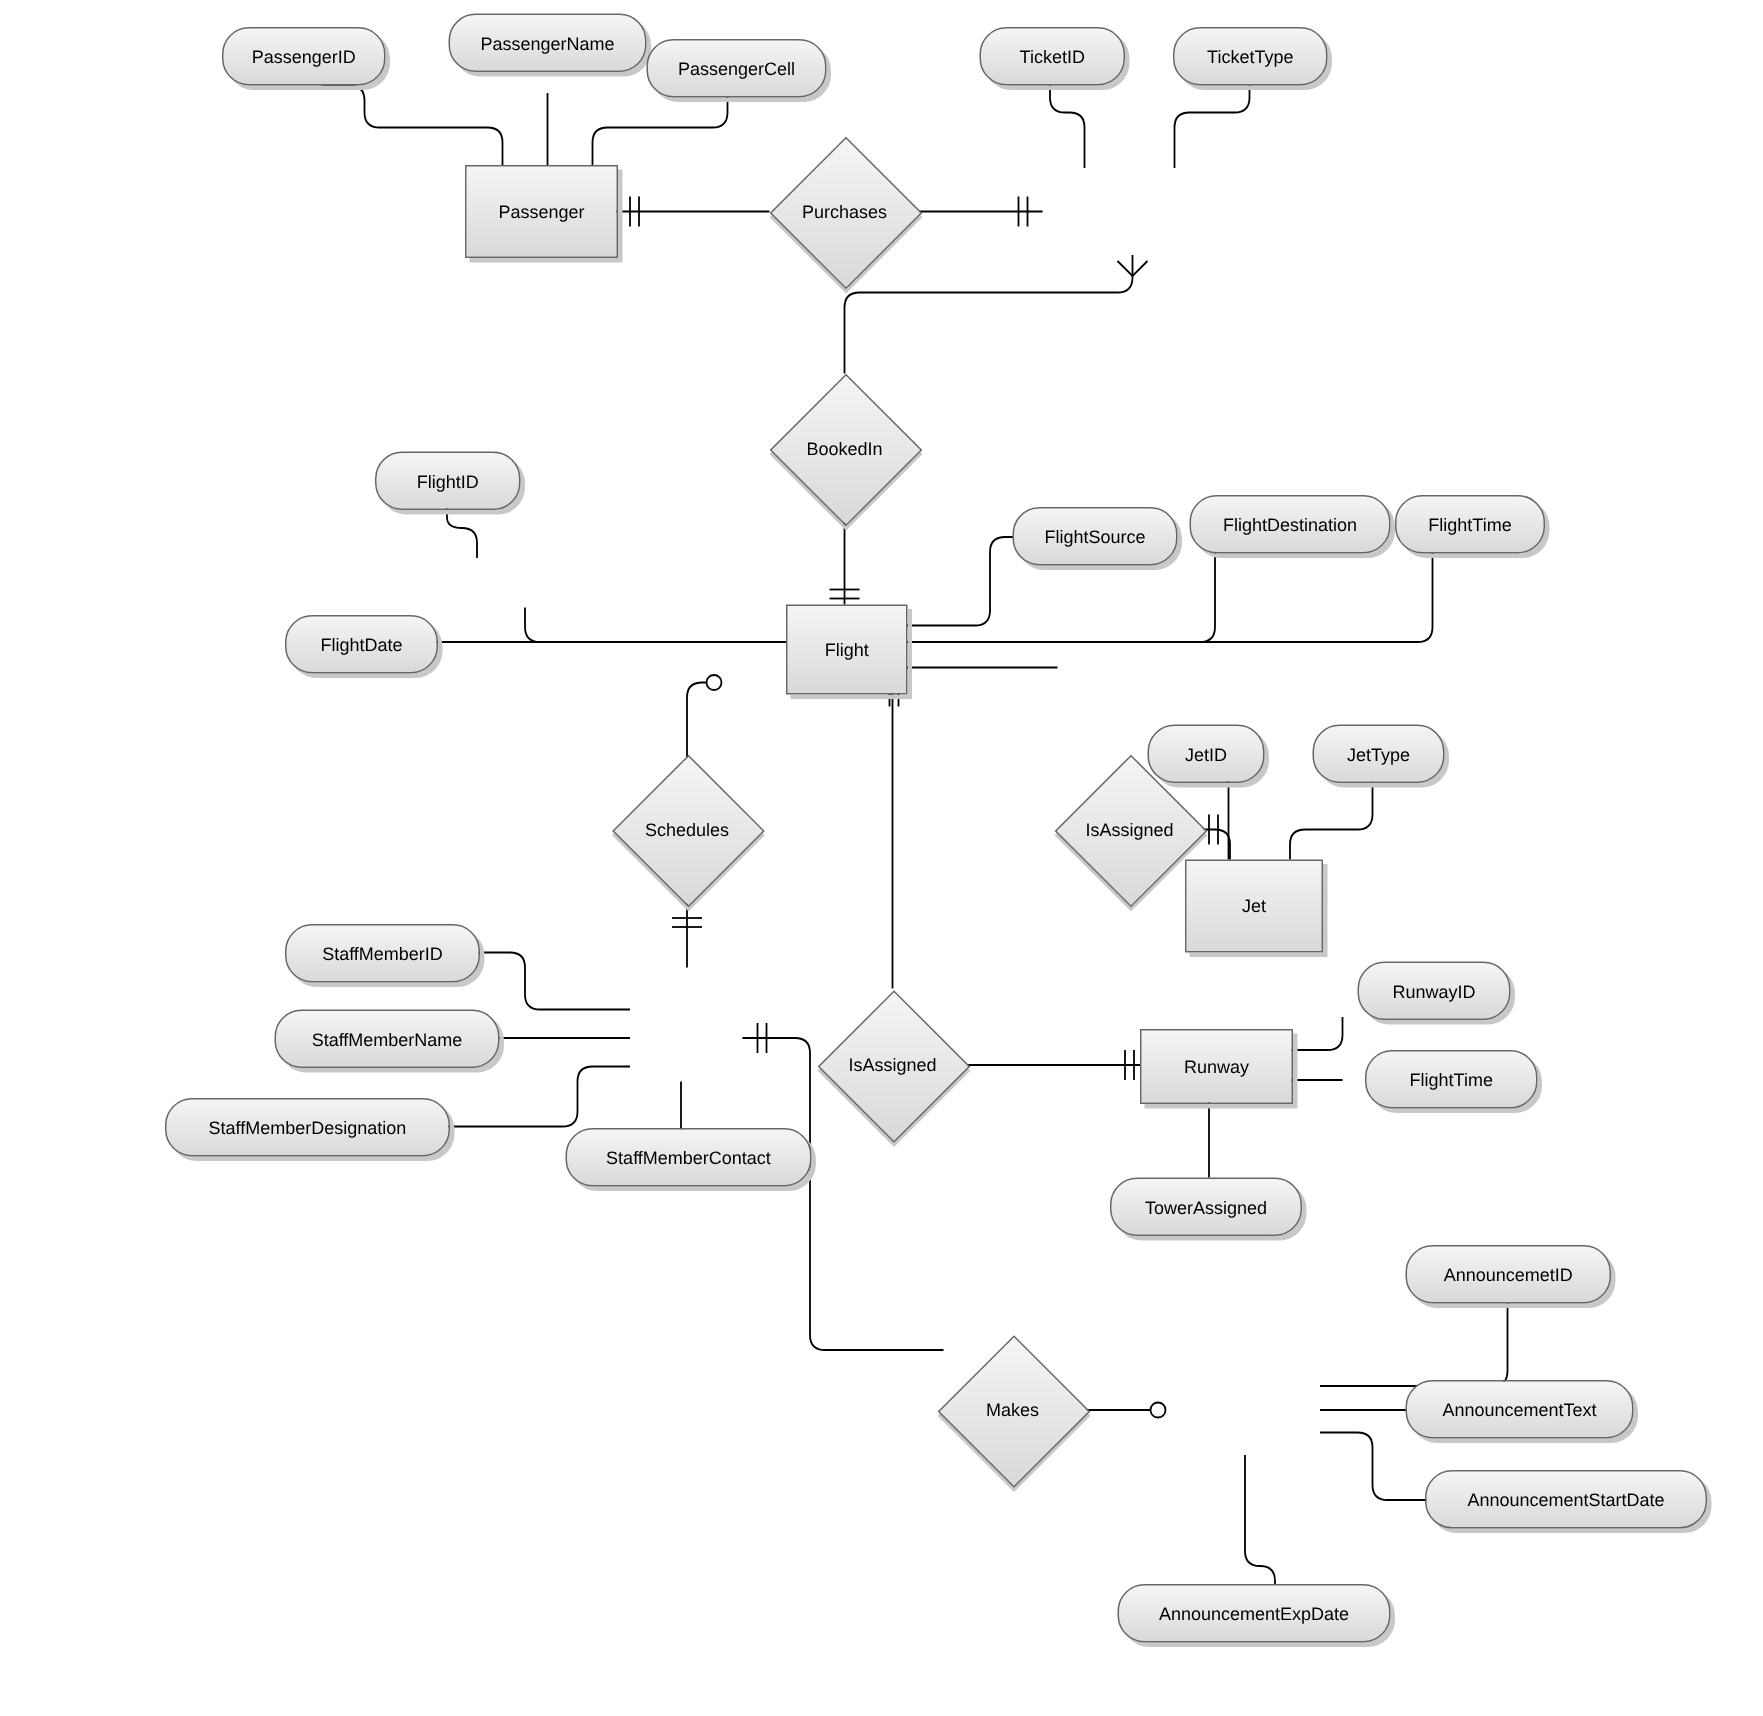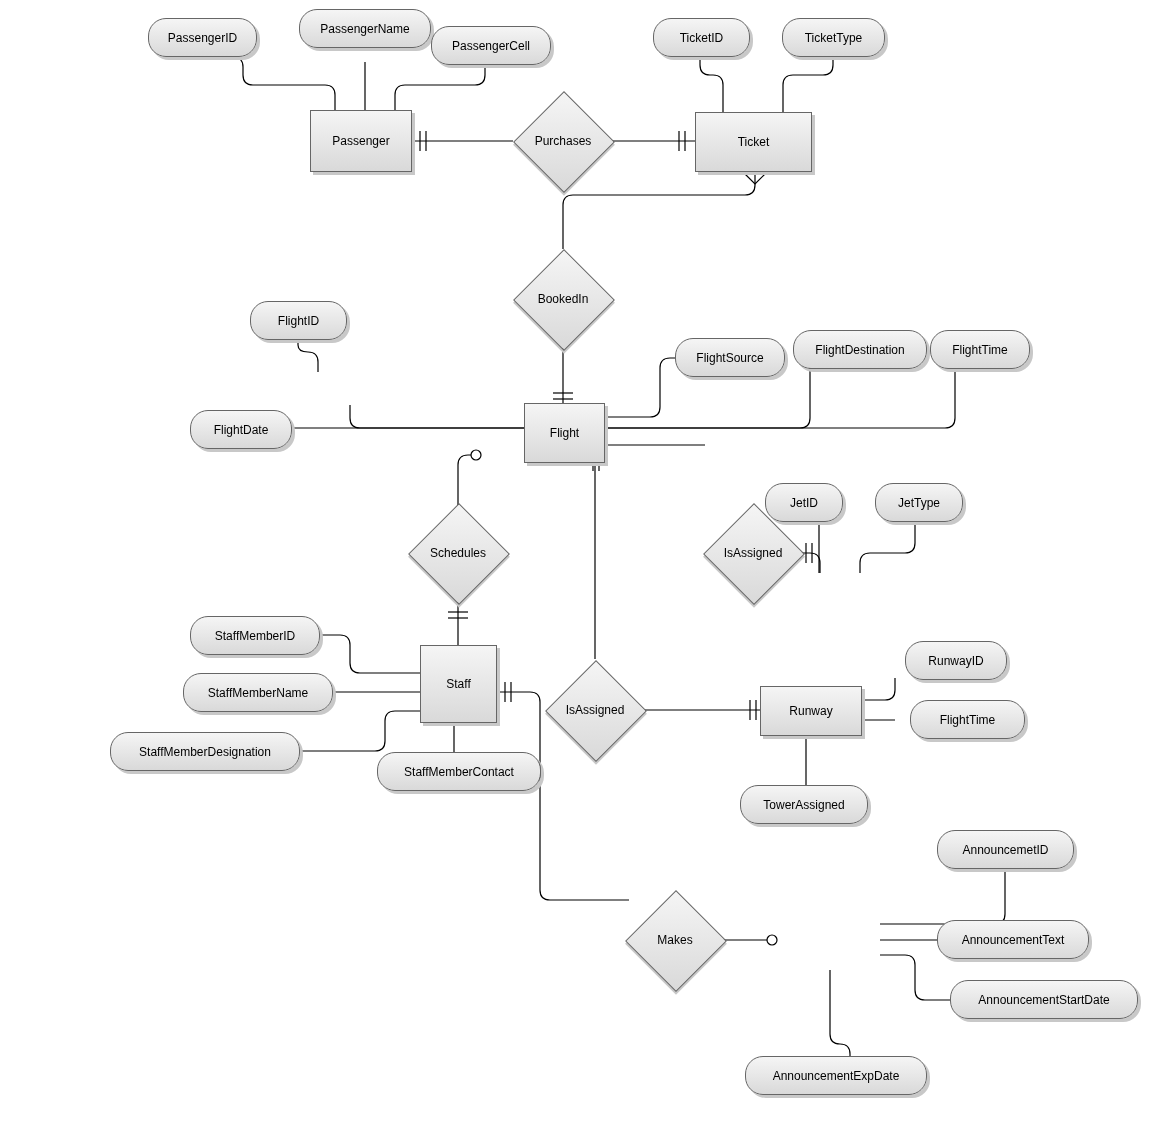--- a/index.html
+++ b/index.html
@@ -90,28 +90,25 @@
     <path d="M395 110 V95 Q395 85 405 85 H475 Q485 85 485 75 V62"></path>
 
     <path d="M723 112 V85 Q723 75 713 75 H710 Q700 75 700 65 V56"></path>
     <path d="M783 112 V85 Q783 75 793 75 H823 Q833 75 833 65 V56"></path>
   </g>
 </svg>
 
 <div class="box" style="left:310px;top:110px;width:100px;height:60px">
       <span>Passenger</span>
     </div>
-<div class="box" style="left:695px;top:112px;width:115px;height:58px">
-      <span>Ticket</span>
-    </div>
 <div class="box" style="left:524px;top:403px;width:79px;height:58px">
       <span>Flight</span>
     </div>
-<div class="box" style="left:420px;top:645px;width:75px;height:76px">
-      <span>Staff</span>
+<div class="box" style="left:790px;top:573px;width:90px;height:60px">
+      <span>Jet</span>
     </div>
 <div class="box" style="left:760px;top:686px;width:100px;height:48px">
       <span>Runway</span>
     </div>
 
 <div class="diamond" style="left:528px;top:106px;width:70px;height:70px"></div>
 <div class="dlabel" style="left:513px;top:126px;width:100px;height:30px">Purchases</div>
 
 <div class="diamond" style="left:528px;top:264px;width:70px;height:70px"></div>
 <div class="dlabel" style="left:513px;top:284px;width:100px;height:30px">BookedIn</div>

